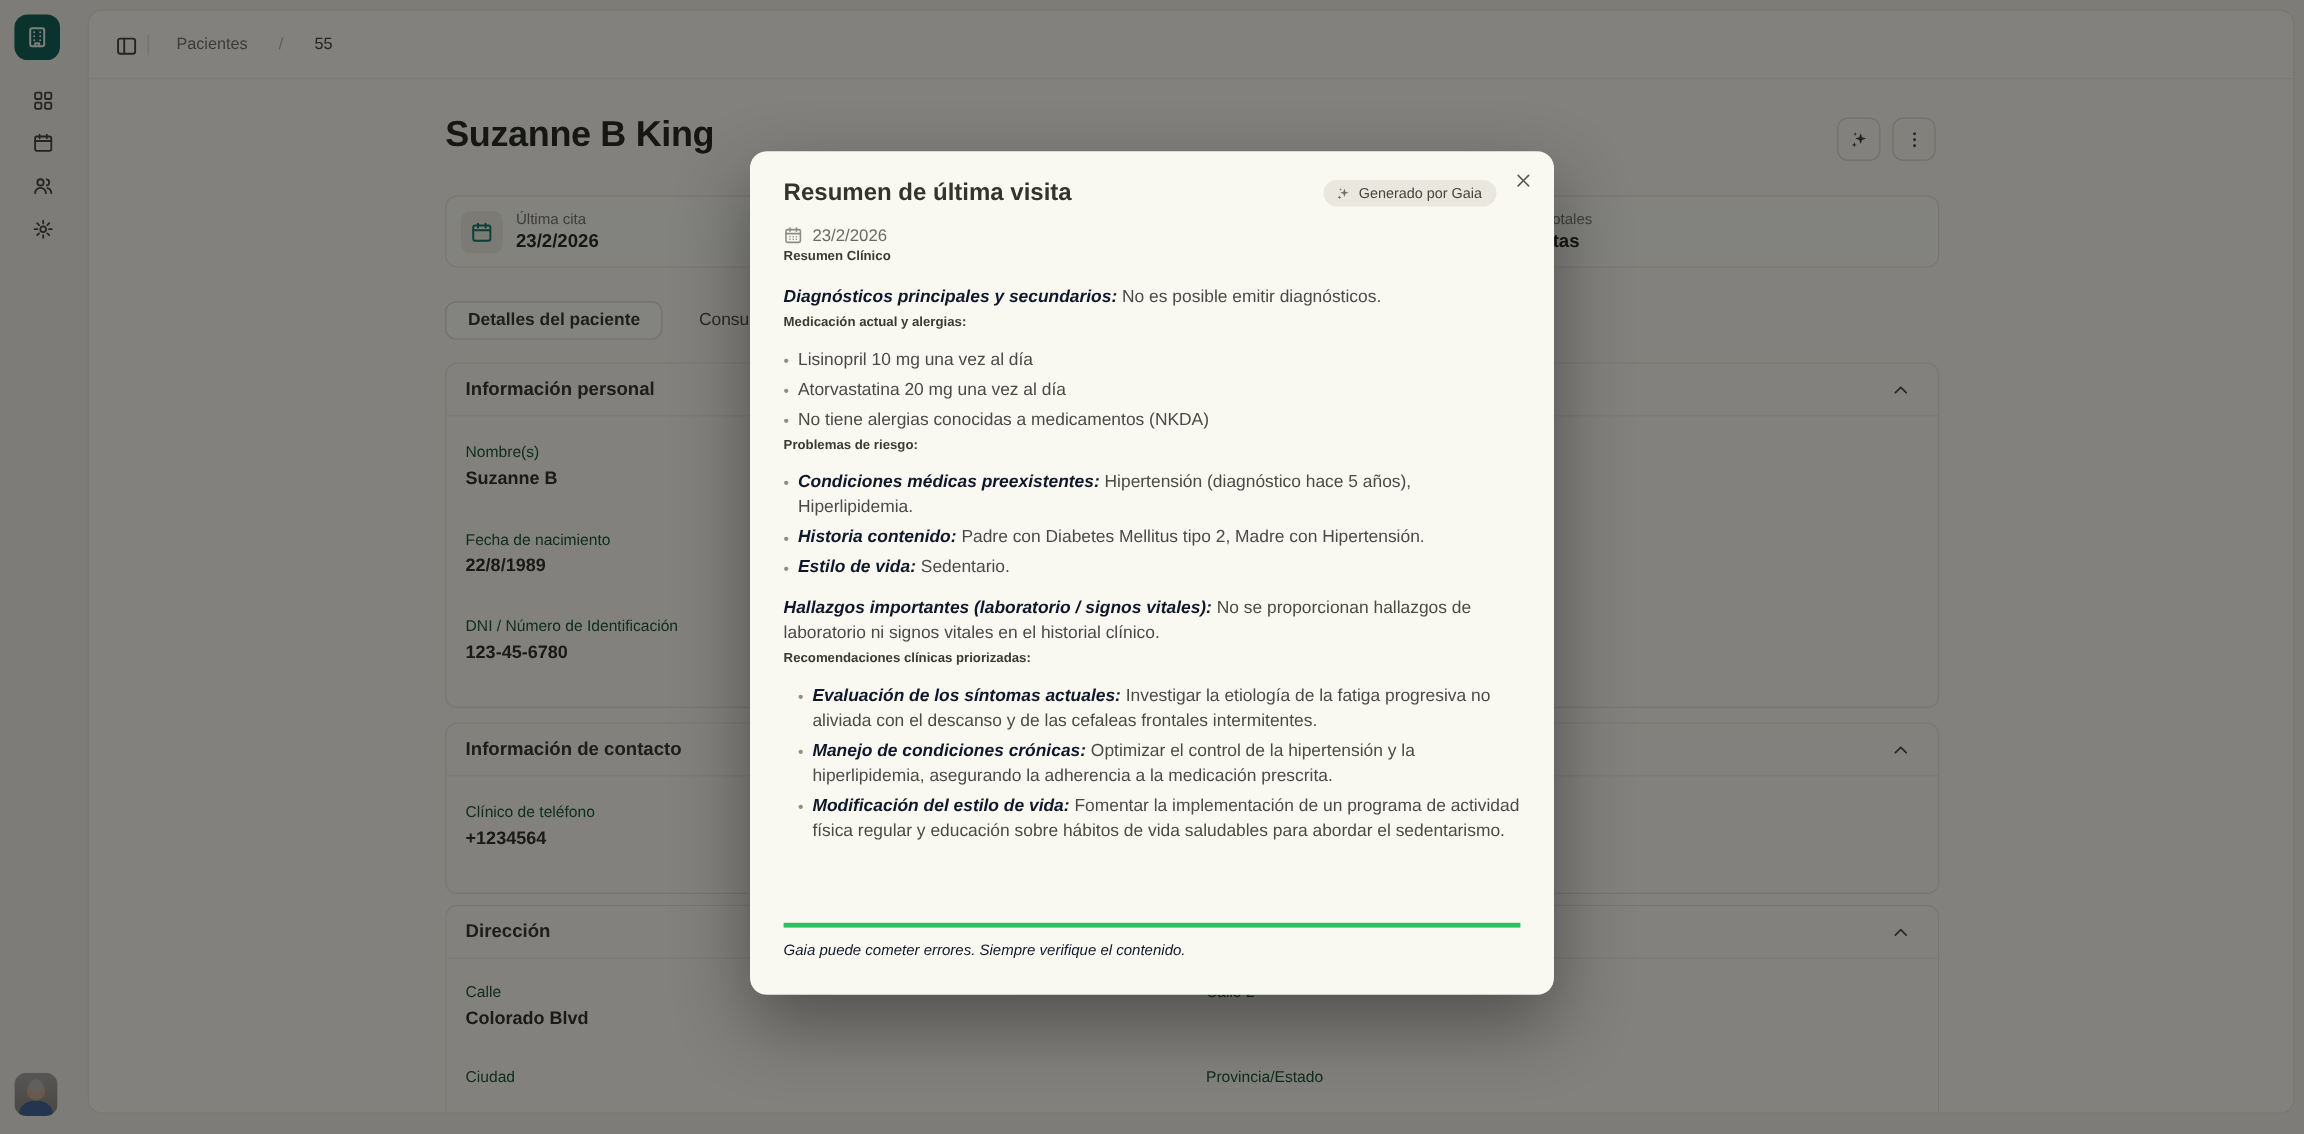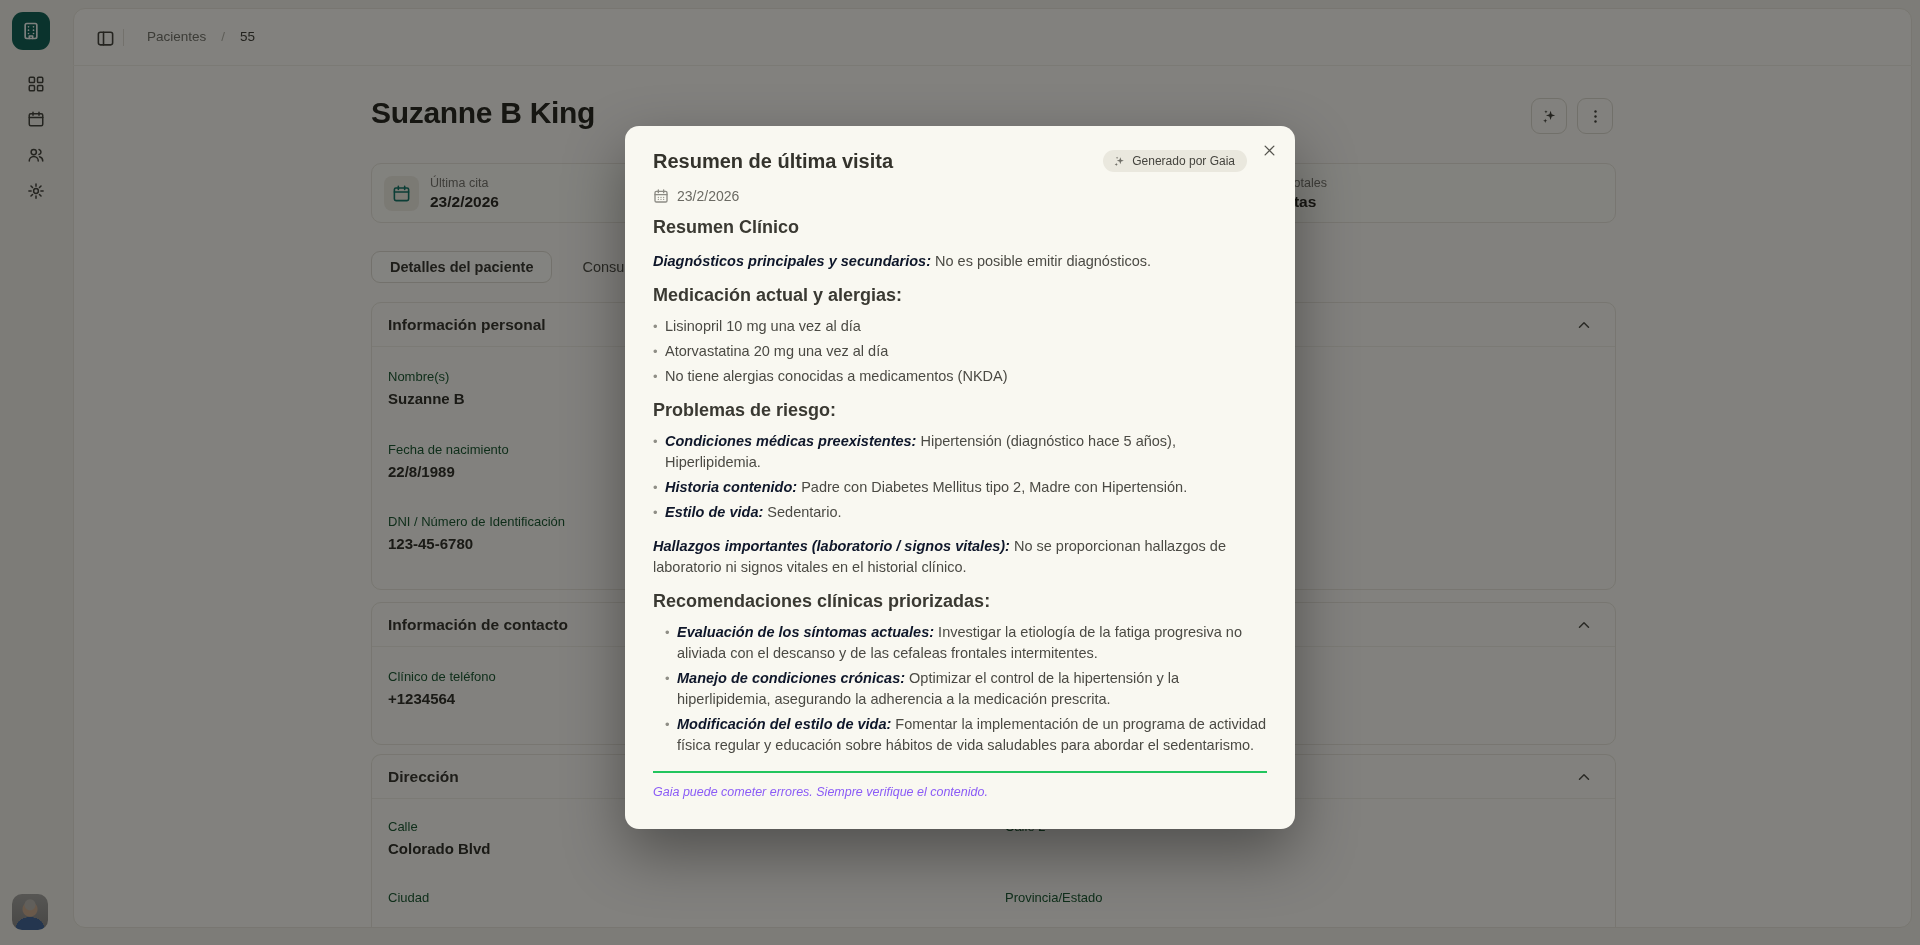--- a/index.html
+++ b/index.html
@@ -27,21 +27,21 @@
   
   .surface { position:absolute; left:73px; top:8px; right:8px; bottom:17px;
     background:#faf9f4; border:1px solid #e6e3da; border-radius:12px; }
 
   .topbar { position:absolute; left:73px; top:8px; right:8px; height:58px;
     border-bottom:1px solid #eceae2; }
   .panel-btn { position:absolute; left:18px; top:16px; width:28px; height:28px;
     border-radius:7px; color:#403f39; display:flex; align-items:center; justify-content:center; }
   .tb-divider { position:absolute; left:50px; top:21px; width:1px; height:17px; background:#dcd9d0; }
   .crumbs { position:absolute; left:74px; top:21px; font-size:13.5px; color:#6f6e67;
-    display:flex; gap:15px; align-items:center; }
+    display:flex; gap:26px; align-items:center; }
   .crumb-sep { color:#b3b1a9; }
   .crumb-current { color:#3d3c36; }
 
   .content { position:absolute; left:371px; top:8px; width:1245px; height:920px; }
   .h1 { position:absolute; left:0; top:88px; font-size:30px; font-weight:bold;
     color:#23221c; letter-spacing:-0.3px; }
 
   .statcard { position:absolute; top:155px; height:60px; border:1px solid #e6e3da;
     border-radius:10px; background:#fbfaf5; }
   .statcard.c1 { left:0; width:614px; }
@@ -86,31 +86,31 @@
     border-radius:999px; padding:4px 12px 4px 10px; font-size:12px; color:#45443e;
     margin:2px 20px 0 0; white-space:nowrap; }
   .badge .spark { color:#6f6e67; display:flex; }
   .close-btn { position:absolute; top:10px; right:12px; width:28px; height:28px;
     display:flex; align-items:center; justify-content:center; color:#55544e; border-radius:6px; }
 
   .date-row { margin-top:14px; display:flex; align-items:center; gap:8px;
     font-size:14px; color:#6b6a63; }
   .date-row .cal { color:#8c8b84; display:flex; }
 
-  .mh { margin-top:13px; font-size:18px; line-height:21px; font-weight:bold; color:#3a3932; }
+  .mh { font-size:11px; line-height:21px; font-weight:bold; color:#3a3932; }
   .mp { margin-top:13px; font-size:14.5px; line-height:21px; color:#4b4a44; }
   .mp strong, .ml strong { color:#0f172a;font-style:italic; }
   .ml { margin-top:10px; list-style:none; }
   .ml li { position:relative; padding-left:12px; font-size:14.5px; line-height:21px; color:#4b4a44; }
   .ml li + li { margin-top:4px; }
   .ml li::before { content:"•"; position:absolute; left:0; top:0; color:#8f8e86; font-size:13px; }
   .ml.nested { margin-left:12px; }
 
-  .modal-footer { margin-top:auto; border-top:2px solid #22c55e; padding-top:12px;
-    font-size:12.5px; font-style:italic; color:#8b5cf6; }
+  .modal-footer { margin-top:auto; border-top:4px solid #22c55e; padding-top:12px;
+    font-size:12.5px; font-style:italic; color:#0f172a; }
 
   svg { display:block; }
 </style>
 </head>
 <body>
 
 <div class="bg">
 
   <div class="rail">
     <div class="logo">

